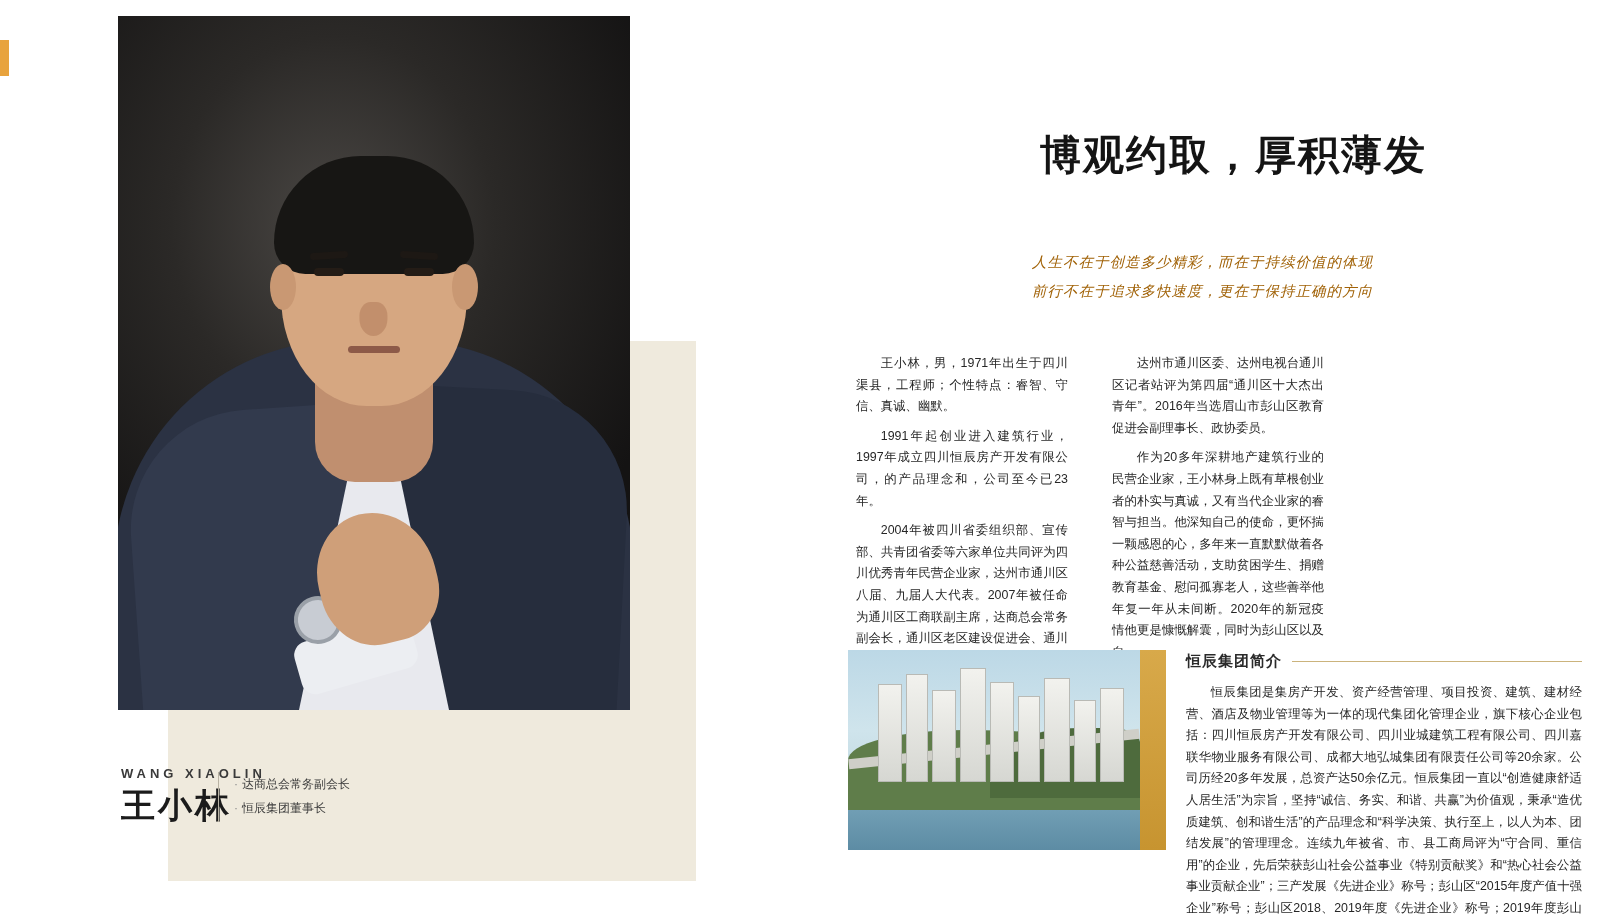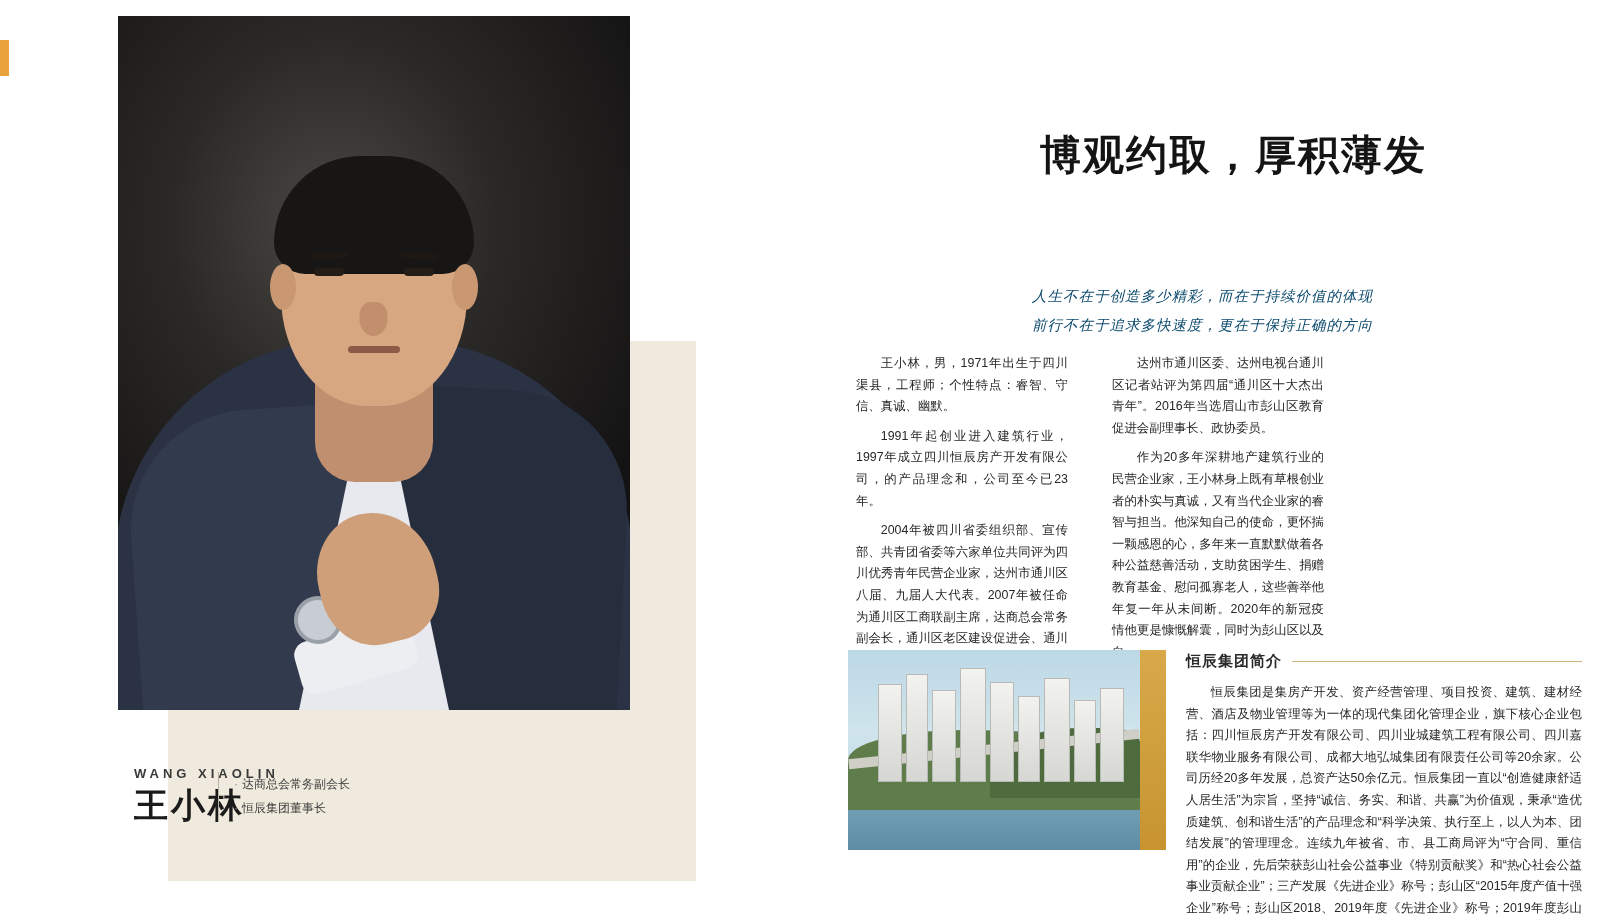--- a/index.html
+++ b/index.html
@@ -160,21 +160,21 @@
     position: absolute; left: 176px; bottom: 66px;
     width: 40px; height: 40px;
     background: #c8ccd3;
     border-radius: 50%;
     border: 4px solid #9aa0a8;
     transform: rotate(-16deg);
   }
 
   .name-block {
     position: absolute;
-    left: 134px; top: 766px;
+    left: 121px; top: 766px;
     width: 420px;
   }
   .name-en {
     font-size: 13px;
     letter-spacing: 4px;
     color: #3a3a3a;
     font-weight: 700;
     margin-bottom: 6px;
   }
   .name-cn {
@@ -220,23 +220,22 @@
     color: #141414;
     white-space: nowrap;
   }
   .subline {
     position: absolute;
     left: 232px; top: 248px;
     font-family: "DejaVu Serif", serif;
     font-style: italic;
     font-size: 14.5px;
     line-height: 29px;
-    color: #0c4a6e;
+    color: #a16207;
     letter-spacing: 1px;
-    margin-top: 34px;
   }
 
   .columns {
     position: absolute;
     left: 48px; top: 345px;
     width: 740px;
     display: flex;
     gap: 28px;
   }
   .col {

